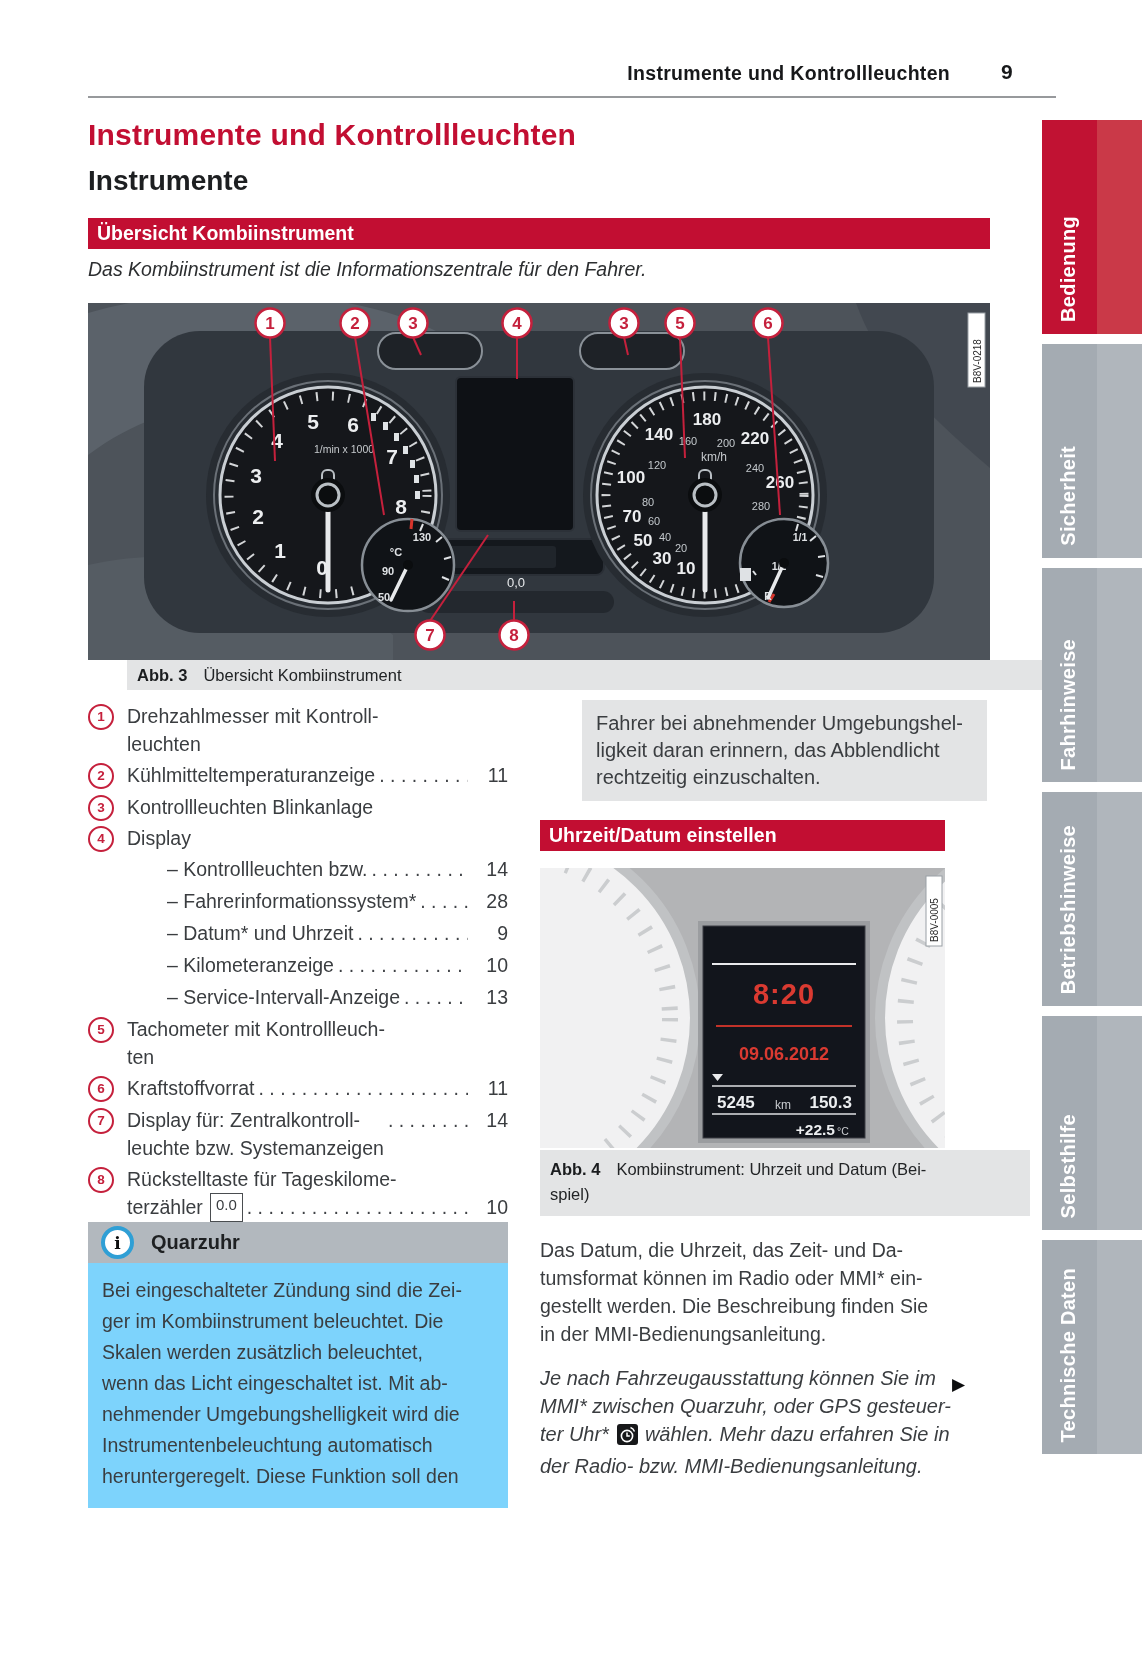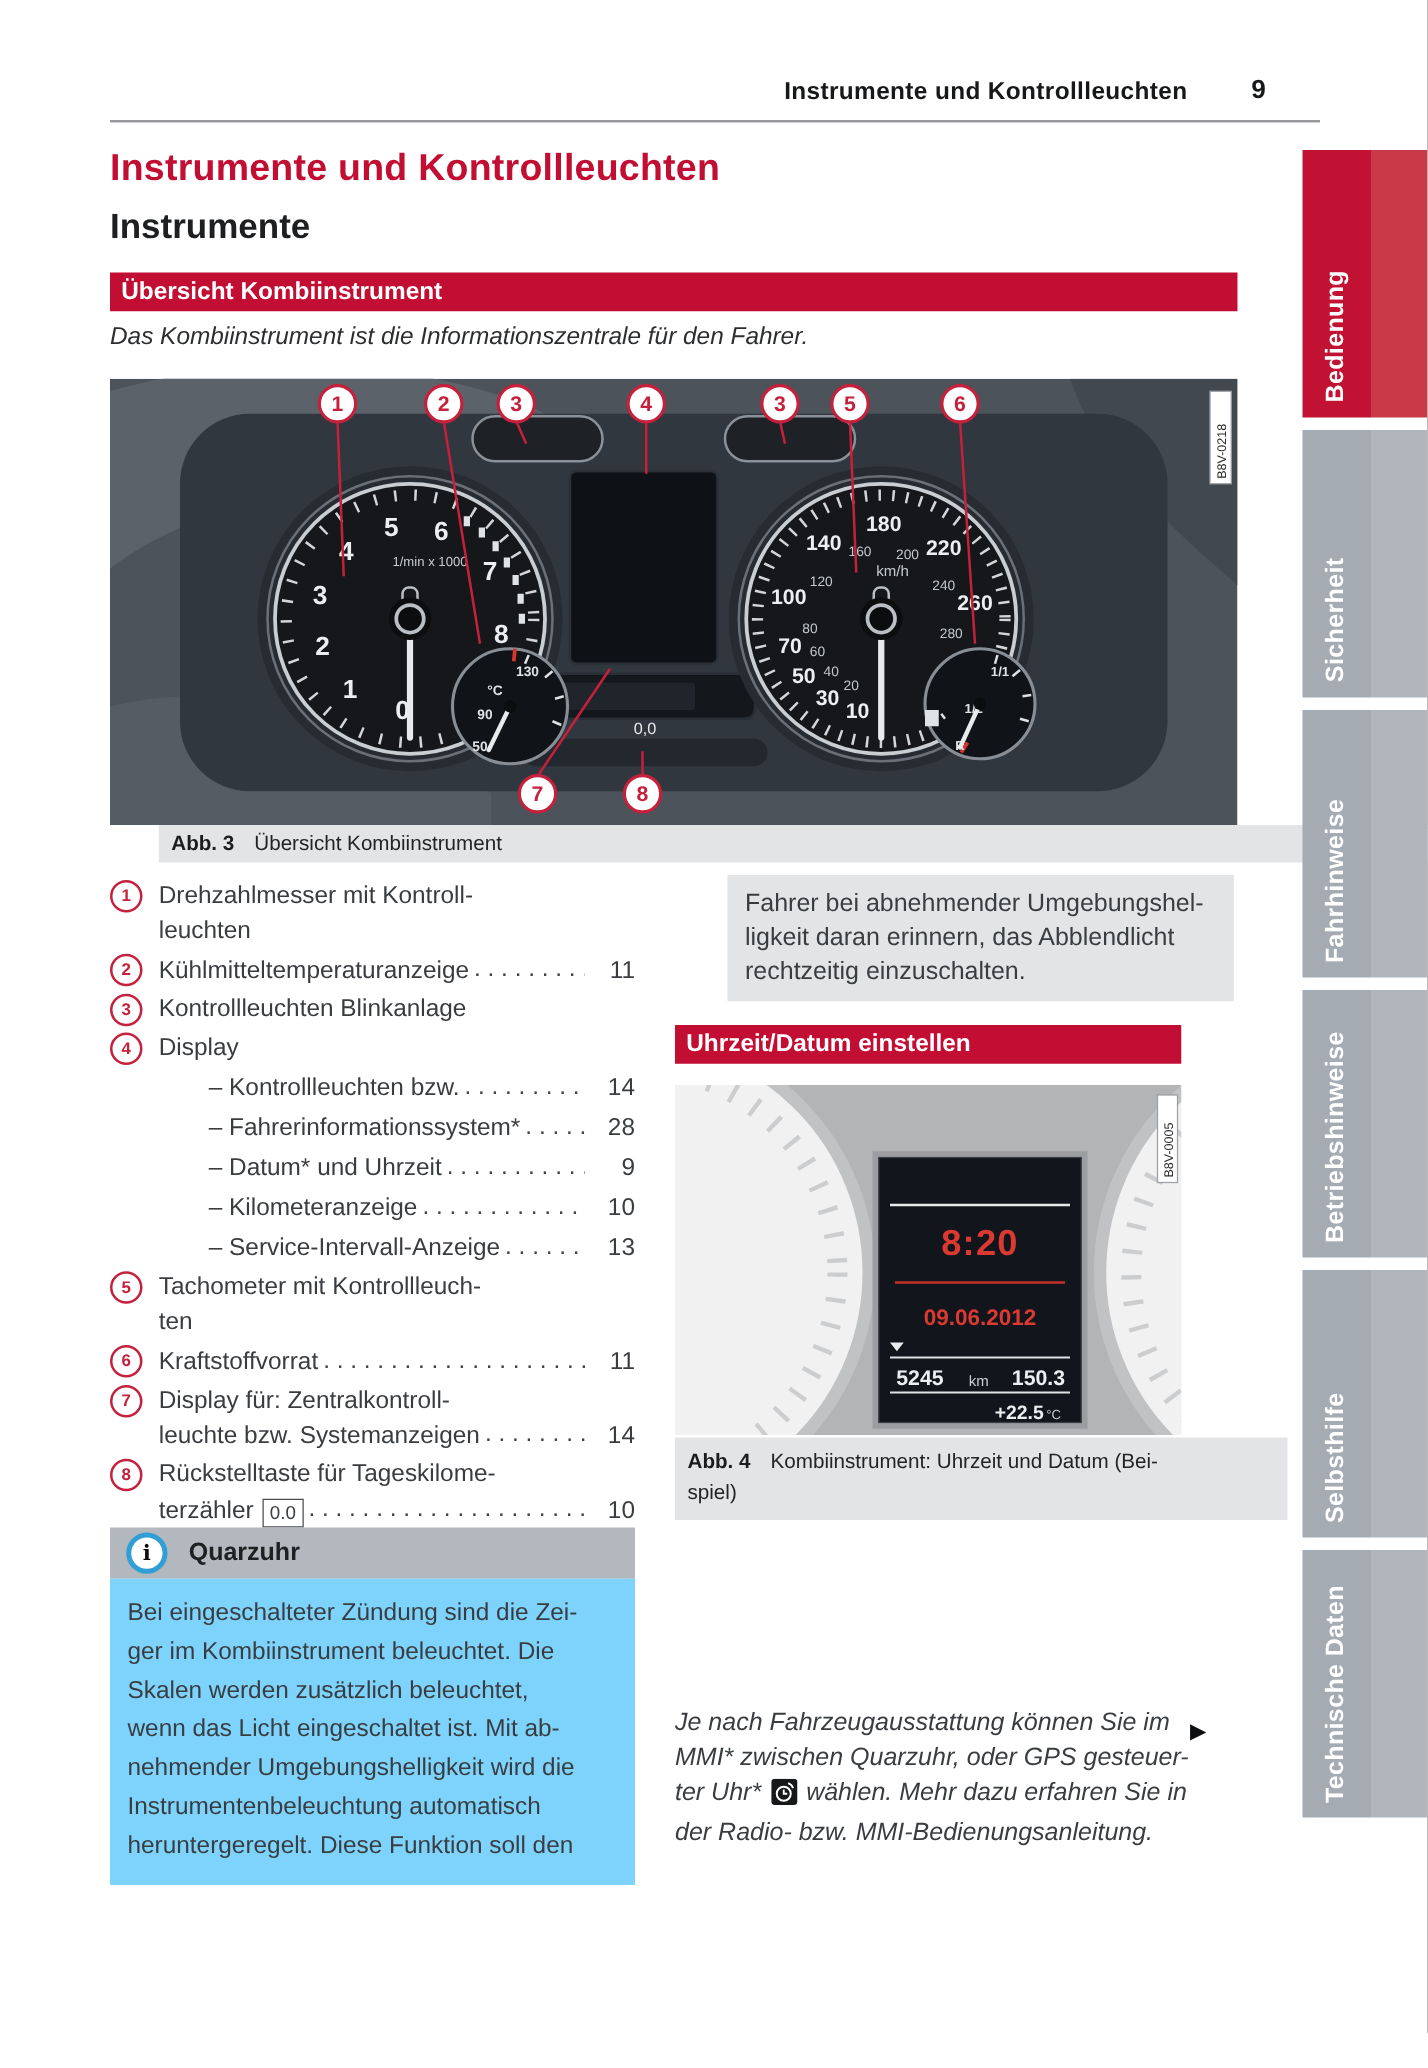--- a/index.html
+++ b/index.html
@@ -18,21 +18,21 @@
   .fig3{position:absolute;top:303px;left:88px;width:902px;height:357px;}
   .capbar{background:#e3e4e5;color:#222426;font-size:16.5px;box-sizing:border-box;}
   .cap3{position:absolute;top:660px;left:88px;width:1056px;height:30px;display:flex;align-items:center;gap:16px;padding-left:10px;margin-left:39px;}
   .cap4{position:absolute;top:1150px;left:540px;width:490px;padding:7px 12px 9px 10px;line-height:25px;}
   .capbar b{color:#1a1c1e;}
   .cap4 .pre{white-space:pre-line;margin-left:16px;}
   .legend{position:absolute;top:702px;left:88px;width:420px;font-size:19.5px;line-height:28px;}
   .li{display:flex;align-items:flex-start;margin-bottom:3px;}
   .ln{flex:none;width:22px;height:22px;border:2px solid #c5203c;border-radius:50%;color:#c5203c;
       font-size:13.5px;font-weight:bold;line-height:22px;text-align:center;margin:2px 13px 0 0;}
-  .lrow{flex:1;display:flex;align-items:flex-end;min-width:0;}
+  .lrow{flex:1;display:flex;min-width:0;}
   .lbl{white-space:pre-line;}
   .dots{flex:1;min-width:0;overflow:hidden;white-space:nowrap;margin:0 4px;padding-bottom:1px;color:#3f4246;}
   .pg{flex:none;width:36px;text-align:right;}
   .sub{padding-left:79px;margin-bottom:3px;}
   .l8{flex:1;min-width:0;}
   .badge{display:inline-block;border:1.5px solid #4a4d50;padding:0 5px;font-size:15px;line-height:21px;
          margin-left:7px;color:#3a3d40;}
   .note-box{position:absolute;top:1222px;left:88px;width:420px;}
   .note-hd{height:41px;background:#b2b8be;display:flex;align-items:center;padding-left:13px;gap:17px;}
   .i-icon{width:25px;height:25px;border-radius:50%;background:#fff;border:4px solid #2f9fd5;
@@ -388,20 +388,24 @@
         <text transform="rotate(-90)" x="-66" y="12" font-size="10" fill="#2b2b2b">B8V-0005</text>
       </g>
     </svg>
   </div>
 
   <div class="capbar cap4">
     <b>Abb. 4</b><span class="pre">Kombiinstrument: Uhrzeit und Datum (Bei-
 spiel)</span>
   </div>
 
+  <div class="p1">Das Datum, die Uhrzeit, das Zeit- und Da-
+tumsformat können im Radio oder MMI* ein-
+gestellt werden. Die Beschreibung finden Sie
+in der MMI-Bedienungsanleitung.</div>
 
   <div class="p2"><span>Je nach Fahrzeugausstattung können Sie im
 MMI* zwischen Quarzuhr, oder GPS gesteuer-
 ter Uhr*</span><span class="gps-icon"><svg width="21" height="21" viewBox="0 0 21 21">
           <rect width="21" height="21" rx="3" fill="#17181a"></rect>
           <circle cx="10" cy="12" r="5.6" fill="none" stroke="#fff" stroke-width="1.6"></circle>
           <path d="M10,8.6 v3.4 h2.8" stroke="#fff" fill="none" stroke-width="1.5"></path>
           <path d="M13.5,3.5 a6.5,6.5 0 0 1 4,4" stroke="#fff" fill="none" stroke-width="1.4"></path>
         </svg></span><span>wählen. Mehr dazu erfahren Sie in
 der Radio- bzw. MMI-Bedienungsanleitung.</span></div>

